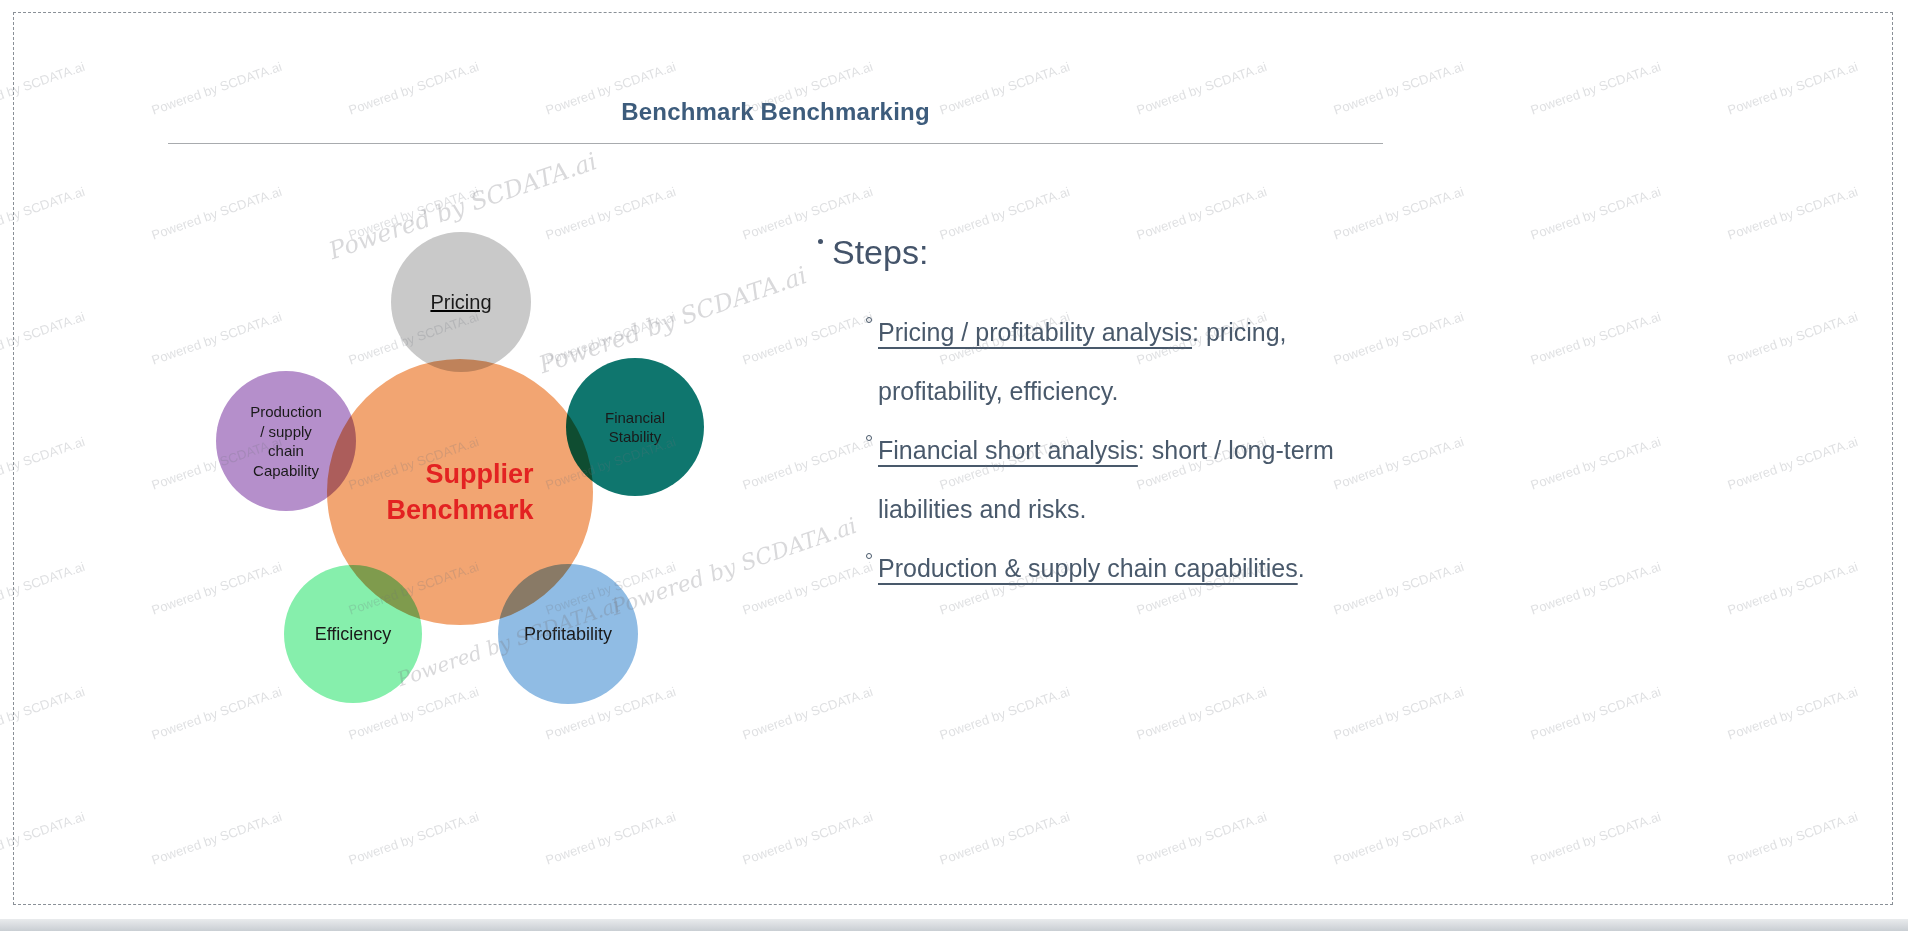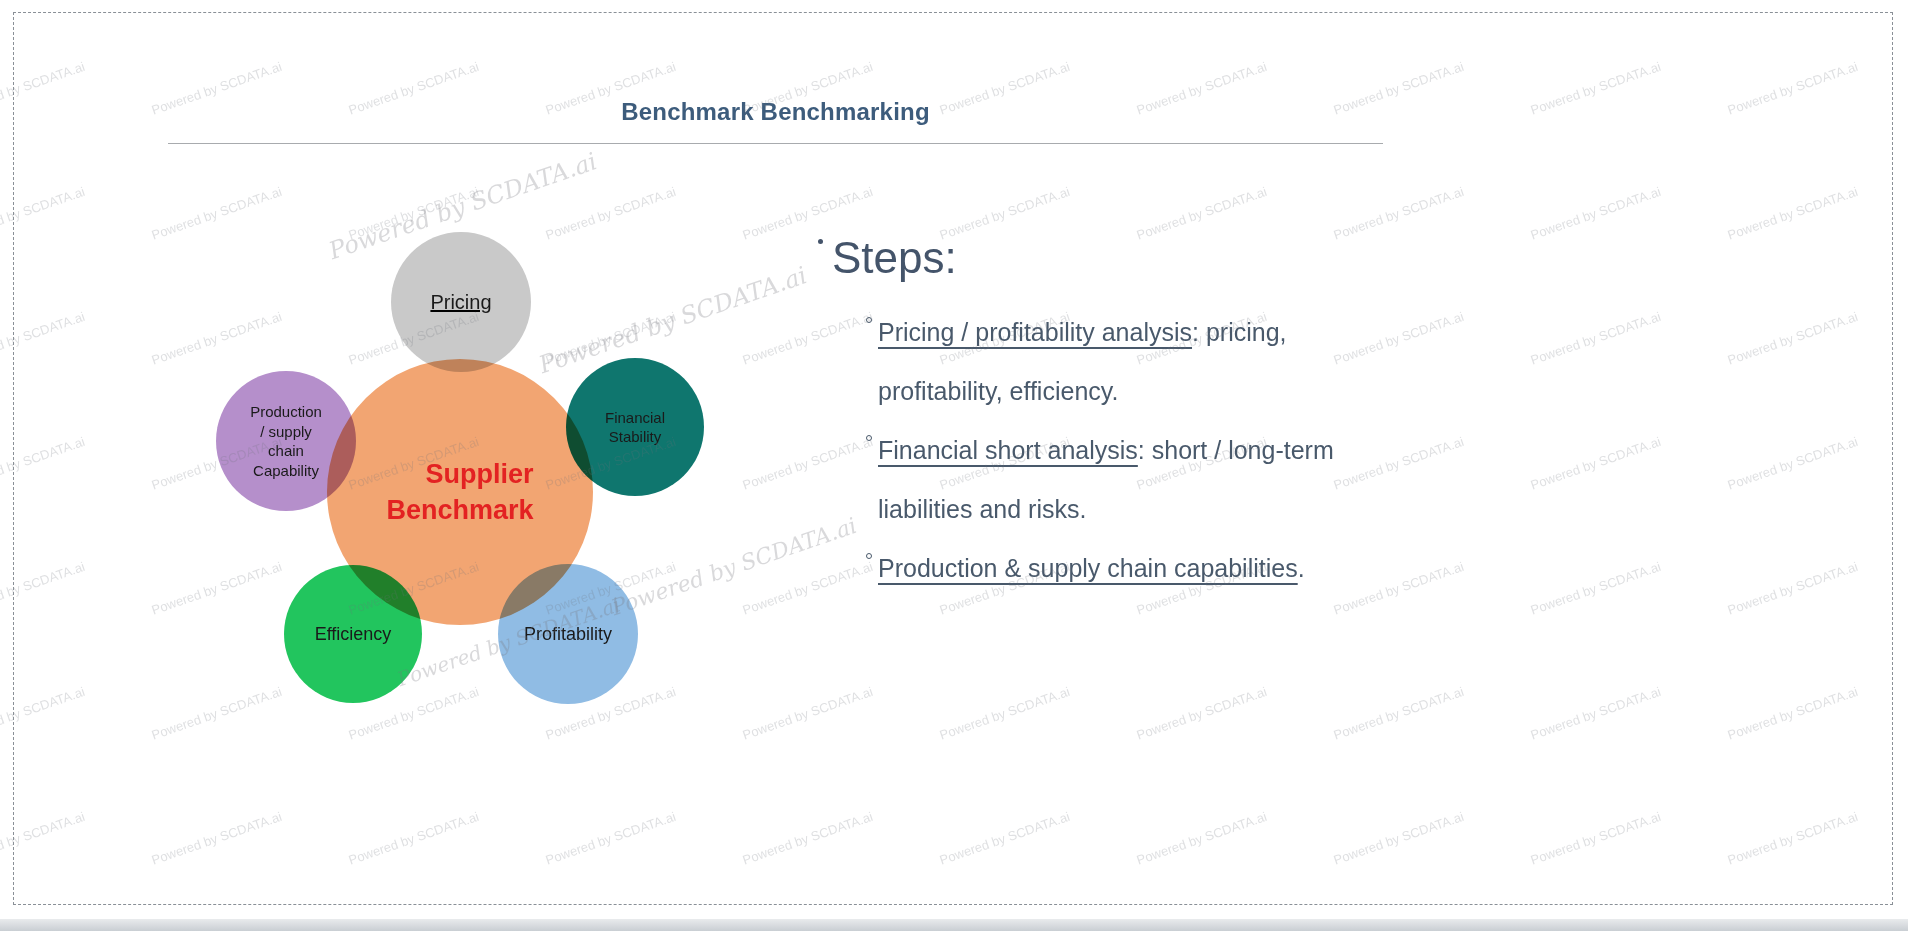--- a/index.html
+++ b/index.html
@@ -81,21 +81,21 @@
 
   
   .steps-heading-row { position: absolute; left: 818px; top: 233px; z-index: 10; }
   .steps-dot {
     position: absolute; left: 0; top: 6px;
     width: 5px; height: 5px; border-radius: 50%;
     background: #44546a;
   }
   .steps-heading-row h2 {
     margin: 0 0 0 14px;
-    font-size: 44px;
+    font-size: 34px;
     font-weight: 400;
     color: #44546a;
   }
   .steps-list {
     position: absolute;
     left: 878px; top: 303px;
     width: 515px;
     margin: 0; padding: 0;
     list-style: none;
     font-size: 25px;
@@ -156,21 +156,21 @@
     <div class="circle satellite circle-production" style="background-color: rgb(181, 143, 203);">
       <span class="label">Production
 / supply
 chain
 Capability</span>
     </div>
     <div class="circle satellite circle-financial" style="background-color: #0f766e;">
       <span class="label">Financial
 Stability</span>
     </div>
-    <div class="circle satellite circle-efficiency" style="background-color: #22c55e; text-align: right;">
+    <div class="circle satellite circle-efficiency" style="background-color: #86efac; text-align: right;">
       <span class="label">Efficiency</span>
     </div>
     <div class="circle satellite circle-profitability" style="background-color: rgb(144, 188, 228);">
       <span class="label">Profitability</span>
     </div>
   </section>
 
   <header class="slide-header">
     <h1 class="slide-title">Benchmark Benchmarking</h1>
   </header>

